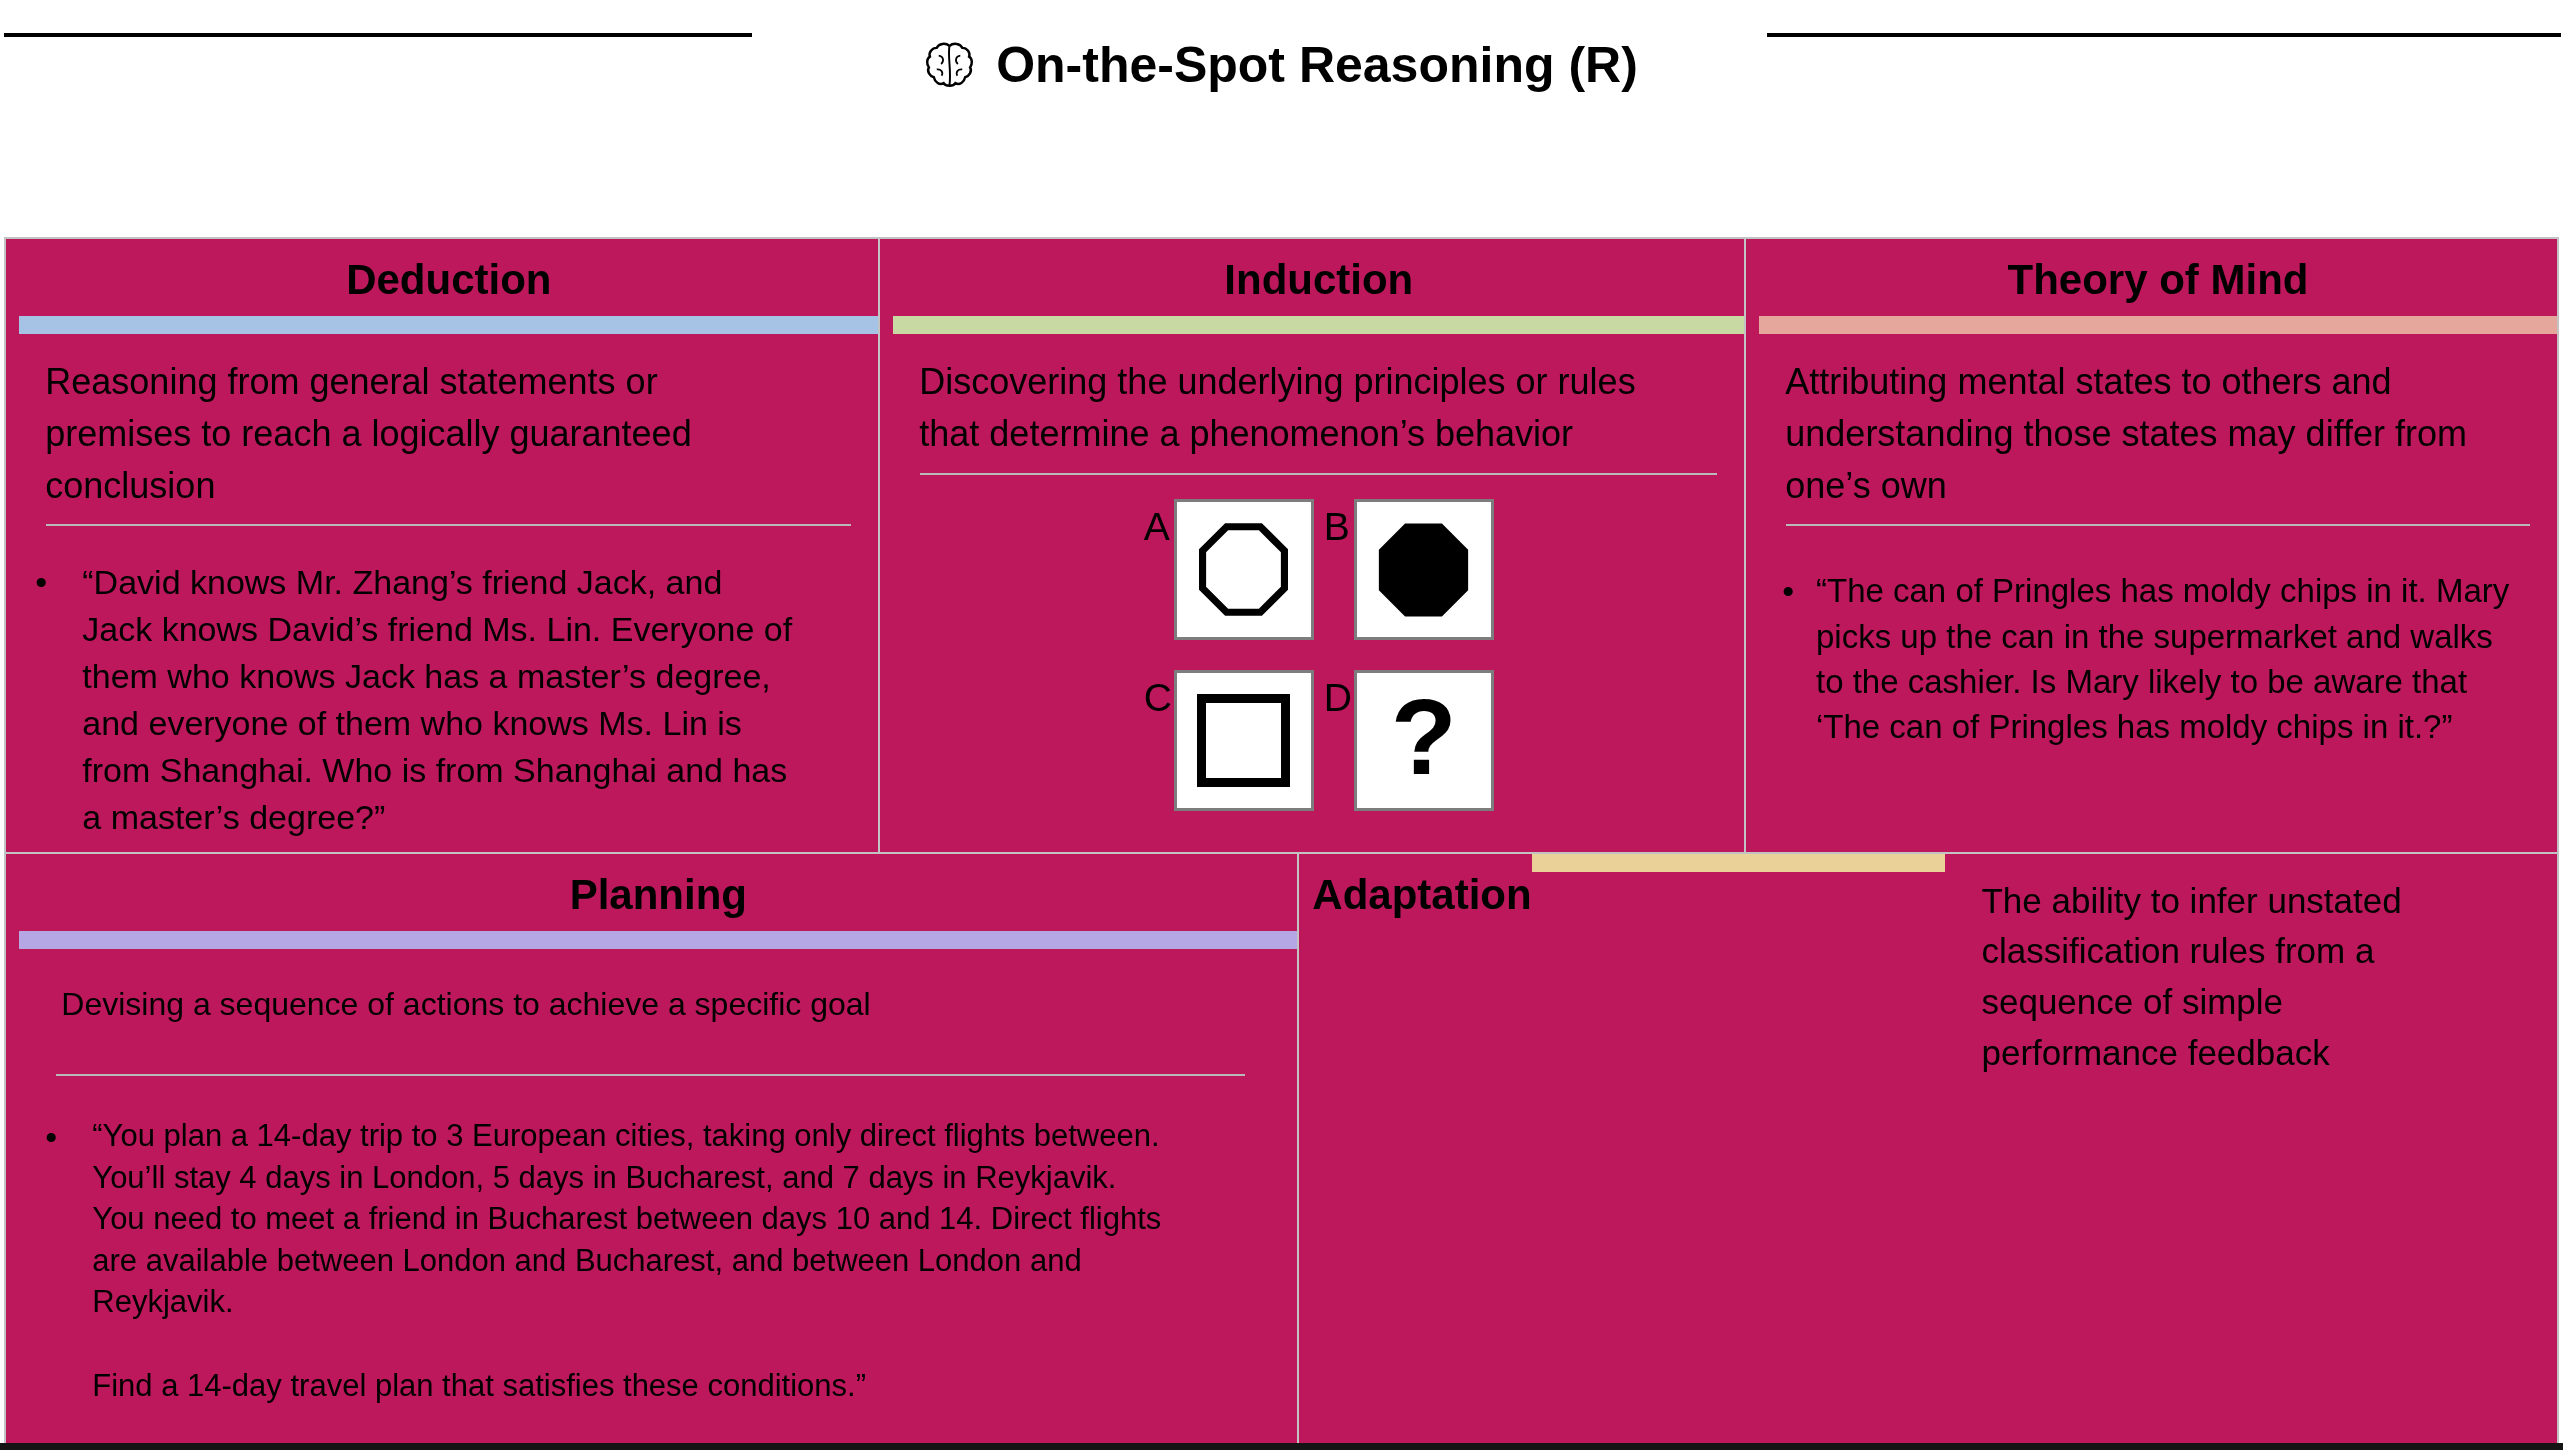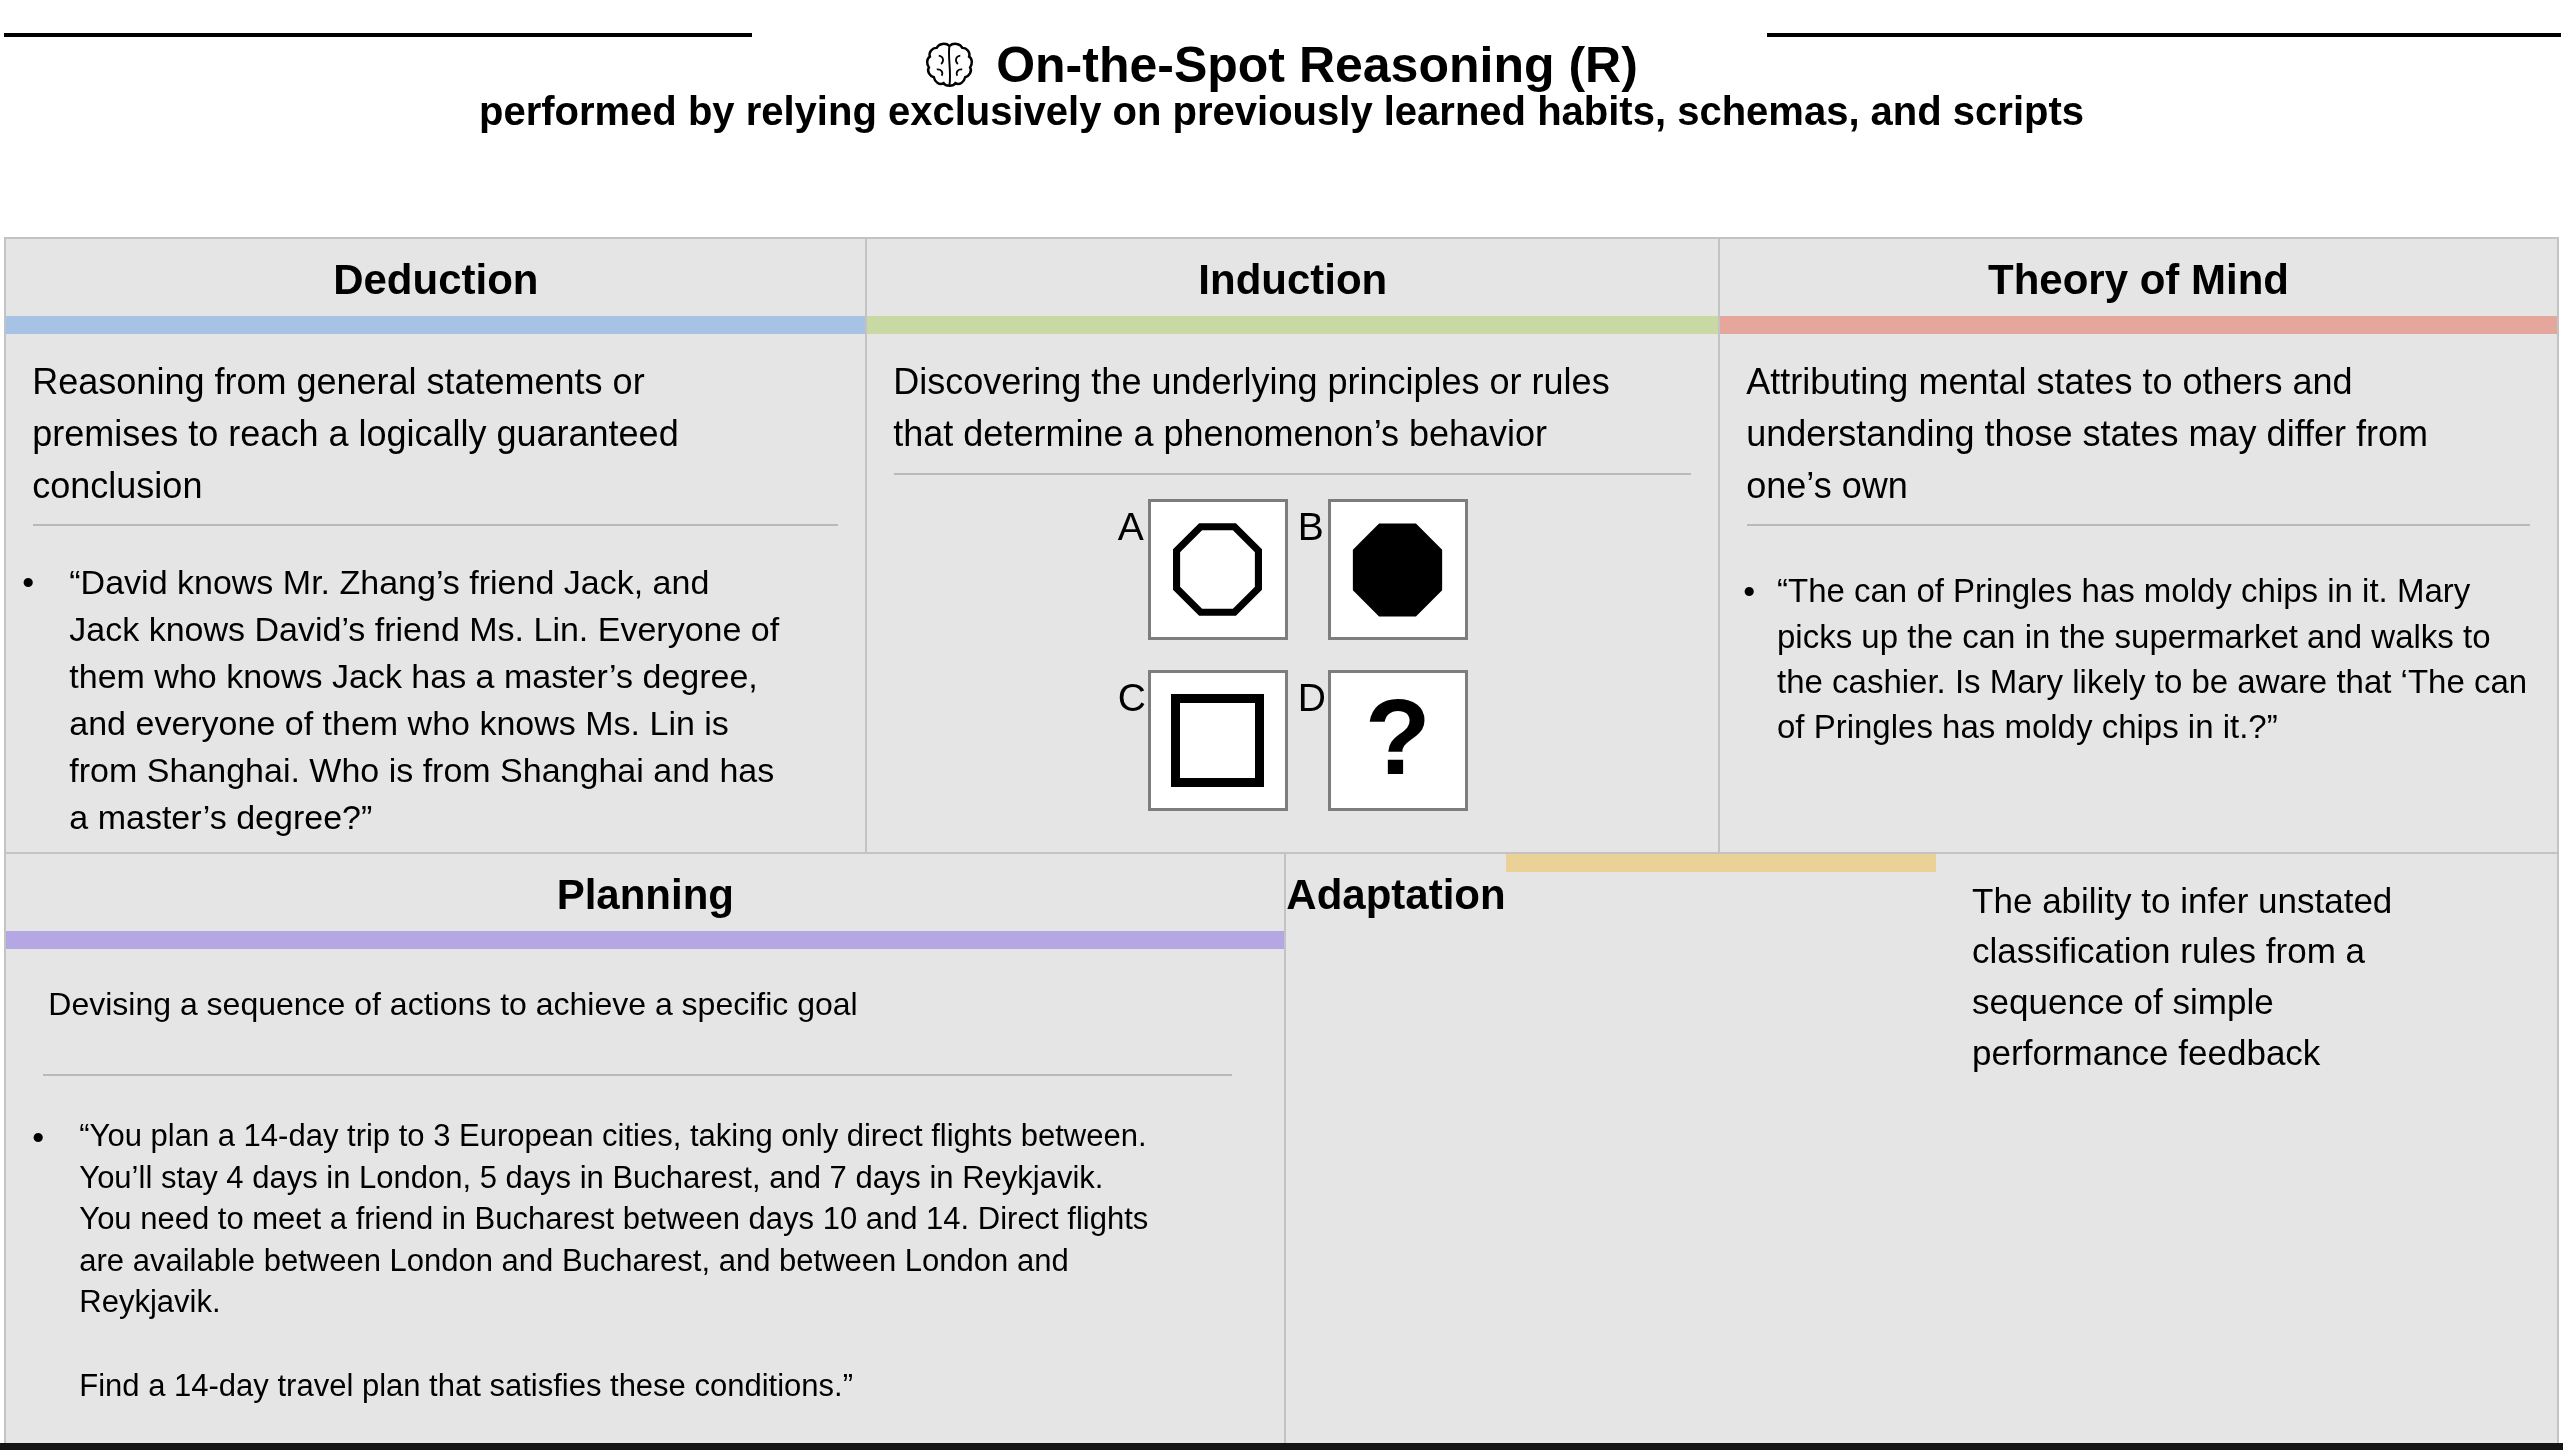--- a/index.html
+++ b/index.html
@@ -13,21 +13,21 @@
       align-items:center;gap:22px;font-size:50px;font-weight:bold;}
   .subtitle{position:absolute;top:85px;left:0;right:0;text-align:center;font-weight:bold;
       font-size:40px;line-height:1.33;}
 
   
   .board{position:absolute;left:4.3px;right:4.3px;top:237px;bottom:10.8px;
       border:2.2px solid #c3c3c3;border-bottom:none;display:flex;flex-direction:column;}
   .bottom-line{position:absolute;left:0;right:0;bottom:4.3px;height:6.5px;background:#141414;}
   .row-top{display:flex;height:613px;border-bottom:2.2px solid #c3c3c3;}
   .row-bottom{display:flex;flex:1;}
-  .cell{position:relative;background:#e5e5e5;}
+  .cell{position:relative;background:#be185d;padding-left:13px;}
   .cell-deduction{width:859px;border-right:2.2px solid #c3c3c3;}
   .cell-induction{width:851px;border-right:2.2px solid #c3c3c3;}
   .cell-tom{flex:1;}
   .cell-planning{width:1278px;border-right:2.2px solid #c3c3c3;}
   .cell-adaptation{flex:1;}
 
   .cell-header{margin:0;text-align:center;font-size:42px;font-weight:bold;
       padding-top:17.3px;height:60px;}
   .accent-bar{height:18px;width:100%;}
   .desc{margin:0;font-size:36px;line-height:1.44;padding:21.6px 0 0 26px;}
@@ -84,21 +84,20 @@
     <path d="M50 10 C42 3 28 5 24 14 C14 14 7 24 10 32 C3 36 3 48 8 54 C3 62 10 72 18 74 C20 84 30 91 38 86 C42 93 58 93 62 86 C70 91 80 84 82 74 C90 72 97 62 92 54 C97 48 97 36 90 32 C93 24 86 14 76 14 C72 5 58 3 50 10 Z" fill="none" stroke="#000" stroke-width="5"></path>
     <path d="M50 9 C46 34 54 58 50 90" fill="none" stroke="#000" stroke-width="4"></path>
     <path d="M28 30 C37 31 40 40 33 47" fill="none" stroke="#000" stroke-width="3.5"></path>
     <path d="M24 58 C33 57 38 64 34 71" fill="none" stroke="#000" stroke-width="3.5"></path>
     <path d="M72 30 C63 31 60 40 67 47" fill="none" stroke="#000" stroke-width="3.5"></path>
     <path d="M76 58 C67 57 62 64 66 71" fill="none" stroke="#000" stroke-width="3.5"></path>
   </svg>
   <span>On-the-Spot Reasoning (R)</span>
 </h1>
 <div class="subtitle">
-  <div>performed by relying exclusively on previously learned habits, schemas, and scripts</div>
 </div>
 
 <div class="board">
 
   <div class="row-top">
 
     <section class="cell cell-deduction">
       <h2 class="cell-header">Deduction</h2>
       <div class="accent-bar" style="background: rgb(166, 195, 229);"></div>
       <p class="desc desc-deduction">Reasoning from general statements or premises to reach a logically guaranteed conclusion</p>

